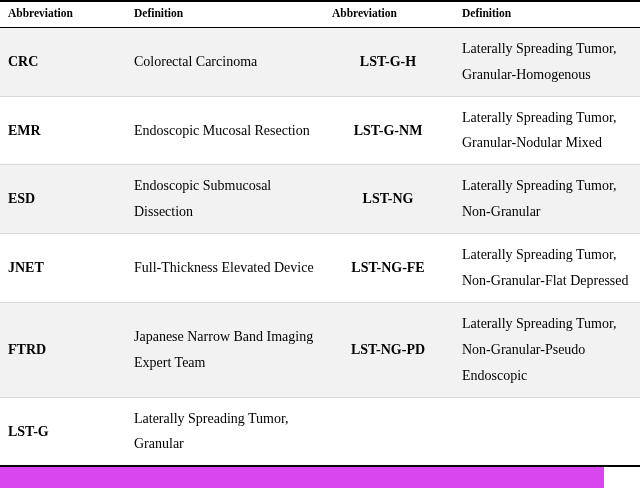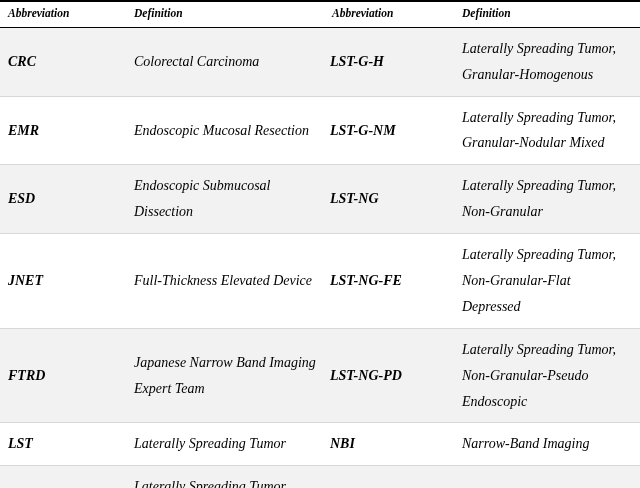--- a/index.html
+++ b/index.html
@@ -13,21 +13,20 @@
     font-family: "Liberation Serif", serif;
     color: #000000;
     overflow: hidden;
   }
   .page {
     width: 604px;
     height: 488px;
     position: relative;
     box-sizing: border-box;
     background: #d946ef;
-    font-style: italic;
   }
   table.abbrev-table {
     width: 640px;
     border-collapse: collapse;
     table-layout: fixed;
     font-size: 11.5px;
   }
   table.abbrev-table col.c1 { width: 126px; }
   table.abbrev-table col.c2 { width: 198px; }
   table.abbrev-table col.c3 { width: 130px; }
@@ -65,20 +64,21 @@
     white-space: nowrap;
   }
   .defn {
     font-weight: normal;
   }
   .defn-line {
     display: block;
   }
   .col3 {
     padding-left: 6px;
+    text-align: center;
   }
   .vmid {
     vertical-align: middle;
   }
 </style>
 </head>
 <body>
 
 <div class="page">
   <table class="abbrev-table">
@@ -154,30 +154,20 @@
           <span class="defn-line">Expert Team</span>
         </td>
         <td class="abbr vmid col3">LST-NG-PD</td>
         <td class="defn">
           <span class="defn-line">Laterally Spreading Tumor,</span>
           <span class="defn-line">Non-Granular-Pseudo</span>
           <span class="defn-line">Endoscopic</span>
         </td>
       </tr>
 
-      <tr>
-        <td class="abbr vmid">LST</td>
-        <td class="defn vmid">
-          <span class="defn-line">Laterally Spreading Tumor</span>
-        </td>
-        <td class="abbr vmid col3">NBI</td>
-        <td class="defn vmid">
-          <span class="defn-line">Narrow-Band Imaging</span>
-        </td>
-      </tr>
 
       <tr>
         <td class="abbr vmid">LST-G</td>
         <td class="defn">
           <span class="defn-line">Laterally Spreading Tumor,</span>
           <span class="defn-line">Granular</span>
         </td>
         <td class="abbr vmid col3"></td>
         <td class="defn"></td>
       </tr>

